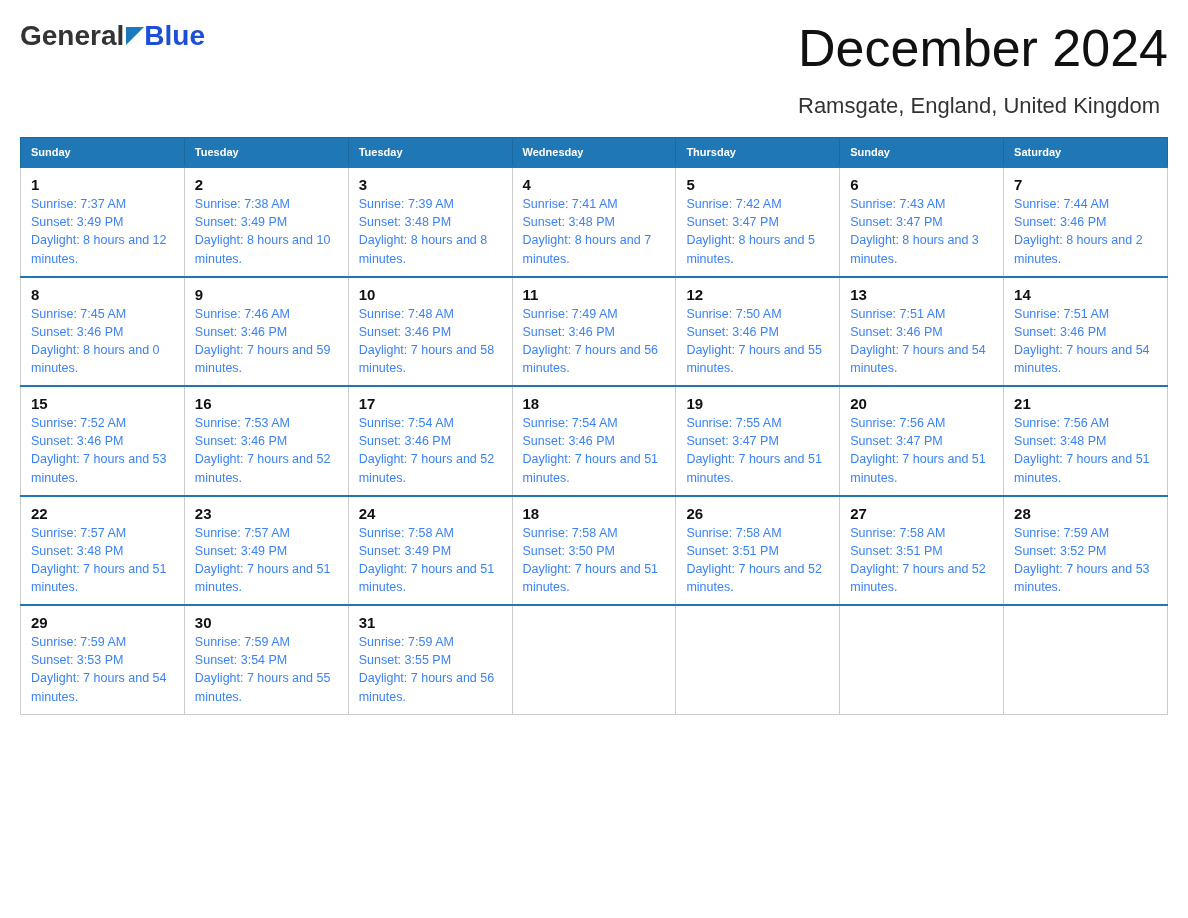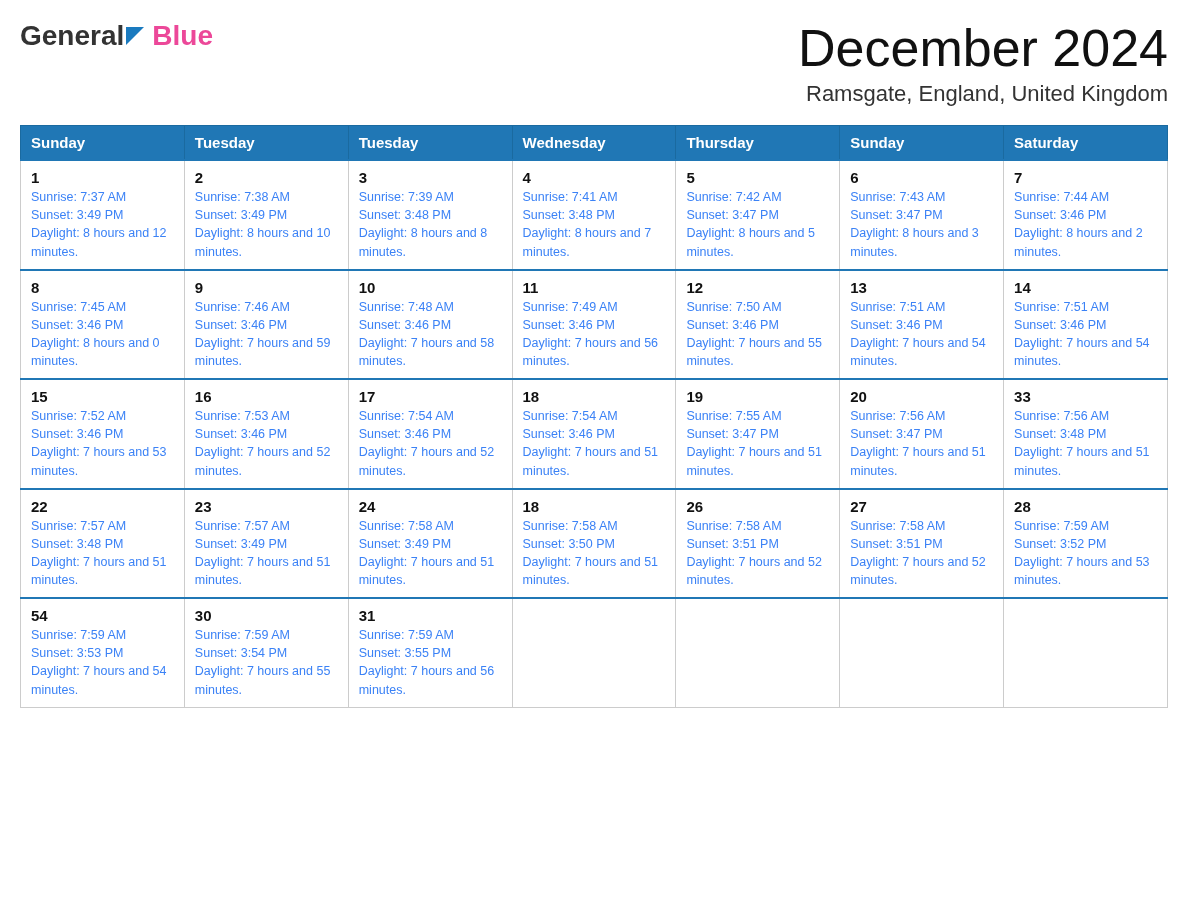--- a/index.html
+++ b/index.html
@@ -15,42 +15,41 @@
       justify-content: space-between;
       align-items: flex-start;
       margin-bottom: 18px;
     }
     .logo {
       display: flex;
       flex-direction: row;
       align-items: flex-start;
     }
     .title-block {
-      text-align: right;
     }
     .calendar-title {
       font-size: 52px;
       font-weight: normal;
       color: #111;
       line-height: 1.1;
     }
     .calendar-subtitle {
       font-size: 22px;
       color: #333;
-      margin-top: 4px;
+      margin-top: 16px;
     }
     table {
       width: 100%;
       border-collapse: collapse;
       table-layout: fixed;
     }
     th {
       background-color: #2077b5;
       color: #fff;
-      font-size: 15px;
+      font-size: 11px;
       font-weight: bold;
       padding: 8px 10px;
       text-align: left;
       border: 1px solid #1a6aa0;
     }
     td {
       vertical-align: top;
       padding: 8px 10px;
       border: 1px solid #ccc;
       font-size: 13px;
@@ -91,22 +90,22 @@
       margin-left: 2px;
       position: relative;
       top: 0px;
     }
     .logo-triangle svg {
       display: block;
     }
     .logo-blue-text {
       font-size: 28px;
       font-weight: bold;
-      color: #ec4899;
-      margin-left: 8px;
+      color: #1d4ed8;
+      margin-left: 0;
     }
   </style>
 </head>
 <body>
 
 <div class="header">
   <div class="logo">
     <div class="logo-row">
       <span class="logo-general">General</span>
       <span class="logo-triangle">
@@ -295,21 +294,21 @@
       </td>
         <td>
         <span class="day-number">20</span>
         <div class="day-info">
           Sunrise: 7:56 AM<br>
           Sunset: 3:47 PM<br>
           Daylight: 7 hours and 51 minutes.
         </div>
       </td>
         <td>
-        <span class="day-number">33</span>
+        <span class="day-number">21</span>
         <div class="day-info">
           Sunrise: 7:56 AM<br>
           Sunset: 3:48 PM<br>
           Daylight: 7 hours and 51 minutes.
         </div>
       </td>
       </tr>
       <tr class="week-row">
         <td>
         <span class="day-number">22</span>
@@ -363,21 +362,21 @@
         <span class="day-number">28</span>
         <div class="day-info">
           Sunrise: 7:59 AM<br>
           Sunset: 3:52 PM<br>
           Daylight: 7 hours and 53 minutes.
         </div>
       </td>
       </tr>
       <tr class="week-row">
         <td>
-        <span class="day-number">54</span>
+        <span class="day-number">29</span>
         <div class="day-info">
           Sunrise: 7:59 AM<br>
           Sunset: 3:53 PM<br>
           Daylight: 7 hours and 54 minutes.
         </div>
       </td>
         <td>
         <span class="day-number">30</span>
         <div class="day-info">
           Sunrise: 7:59 AM<br>

